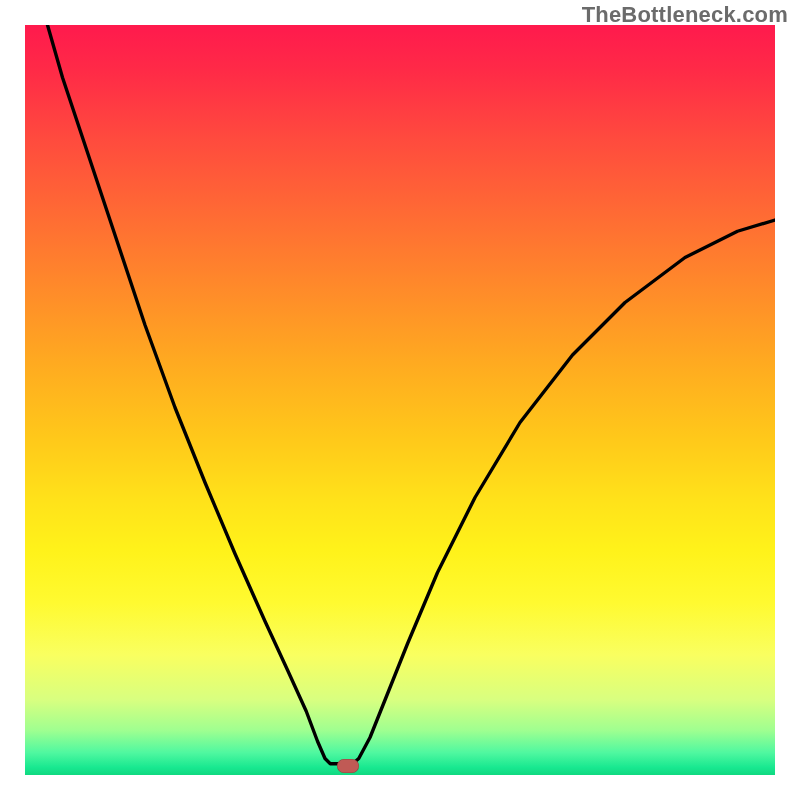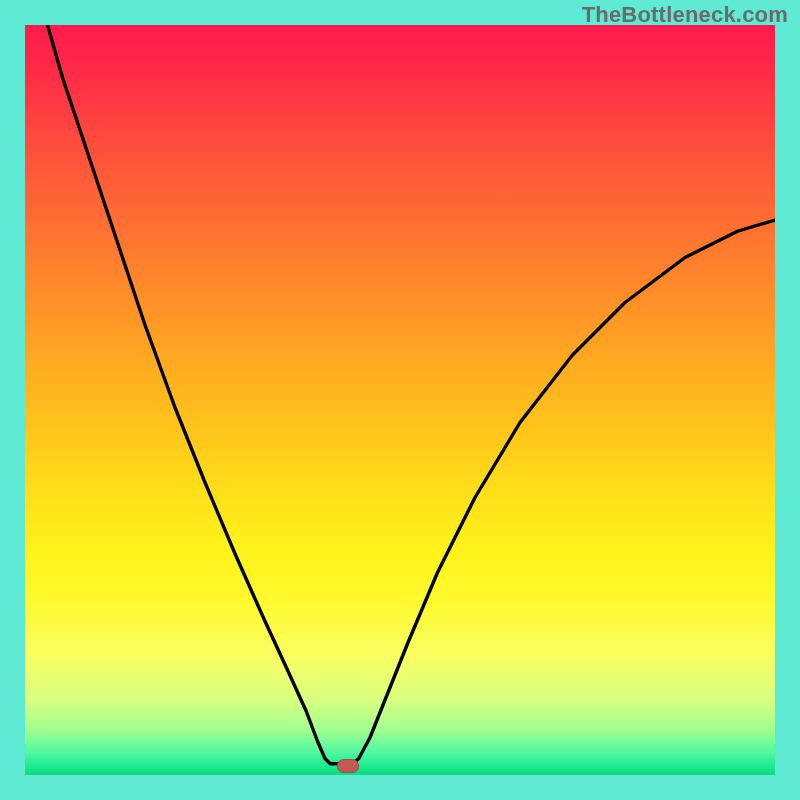--- a/index.html
+++ b/index.html
@@ -1,21 +1,21 @@
 <!DOCTYPE html>
 <html><head>
 <meta charset="utf-8">
 <style>
   * { margin: 0; padding: 0; box-sizing: border-box; }
   html, body { width: 800px; height: 800px; overflow: hidden; background: #000; }
   .frame {
     position: relative;
     width: 800px;
     height: 800px;
-    background: #5eead4;
+    background: #ffffff;
   }
   .watermark {
     position: absolute;
     top: 2px;
     right: 12px;
     font-family: Arial, Helvetica, sans-serif;
     font-size: 22px;
     font-weight: 600;
     color: #6b6b6b;
     letter-spacing: 0.2px;

